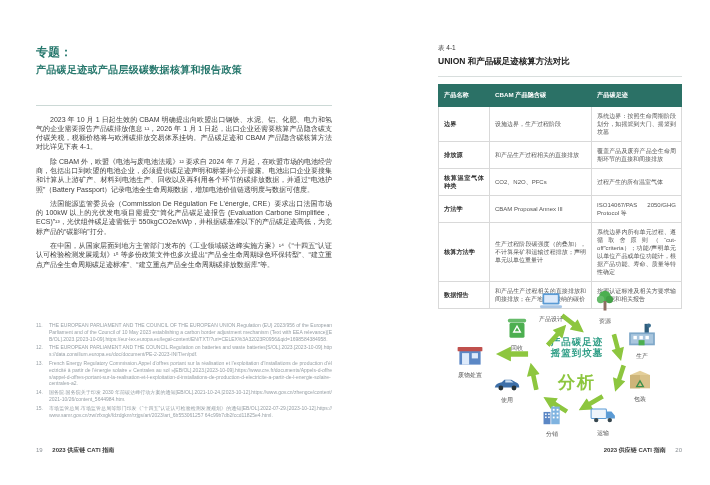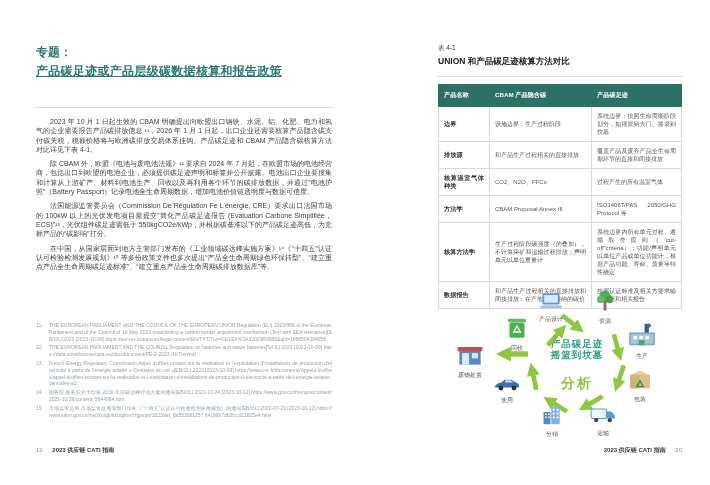--- a/index.html
+++ b/index.html
@@ -4,21 +4,21 @@
 <style>
   html,body{margin:0;padding:0;}
   body{
     width:710px;height:485px;position:relative;background:#ffffff;
     font-family:"Liberation Sans","DejaVu Sans",sans-serif;
     color:#404040;overflow:hidden;
   }
   
   .left-page{position:absolute;left:36px;top:44px;width:296px;}
   .kicker{font-size:12px;font-weight:bold;color:#27786d;margin-bottom:3px;}
-  .doc-title{font-size:12px;font-weight:bold;color:#27786d;line-height:1.25;margin-bottom:28px;letter-spacing:.3px;text-decoration:underline;}
+  .doc-title{font-size:10px;font-weight:bold;color:#27786d;line-height:1.25;margin-bottom:28px;letter-spacing:.3px;}
   .title-rule{border:none;border-top:1px solid #ccd9d6;margin:0 0 9px 0;}
   .body-text p{
     font-size:7px;line-height:9.3px;text-align:justify;text-indent:2em;
     margin:0 0 5px 0;color:#3f3f3f;
   }
   .footnotes{position:absolute;left:36px;top:322px;width:296px;color:#98a0a6;}
   .footnote{display:flex;font-size:5px;line-height:6.8px;margin-bottom:2px;}
   .fn-num{flex:0 0 13px;}
   .fn-text{flex:1;text-align:justify;word-break:break-all;}
   .footer{position:absolute;top:446px;font-size:6px;}
@@ -41,21 +41,21 @@
     padding:5px 5px;vertical-align:middle;background:#fff;text-align:justify;
   }
   table.cmp td.attr{font-weight:bold;color:#333;font-size:6.2px;}
   .col1{width:21%;} .col2{width:42%;} .col3{width:37%;}
   
   .diagram{position:absolute;left:436px;top:292px;width:260px;height:162px;}
   .stage{position:absolute;transform:translate(-50%,-50%);display:flex;flex-direction:column;align-items:center;}
   .stage .lbl{font-size:6px;color:#555;margin-top:1px;white-space:nowrap;}
   .center-text{position:absolute;left:141px;top:73px;transform:translate(-50%,-50%);text-align:center;line-height:1.15;}
   .ct-line{font-size:9.5px;font-weight:bold;color:#2f9e86;letter-spacing:1px;}
-  .ct-big{font-size:14px;font-weight:bold;color:#8dc63f;letter-spacing:2px;margin-top:14px;}
+  .ct-big{font-size:17px;font-weight:bold;color:#8dc63f;letter-spacing:2px;margin-top:14px;}
   .arrow{position:absolute;transform-origin:center;}
 </style>
 </head>
 <body>
 
 <div class="left-page">
   <div class="kicker">专题：</div>
   <div class="doc-title">产品碳足迹或产品层级碳数据核算和报告政策</div>
   <hr class="title-rule">
   <div class="body-text">

